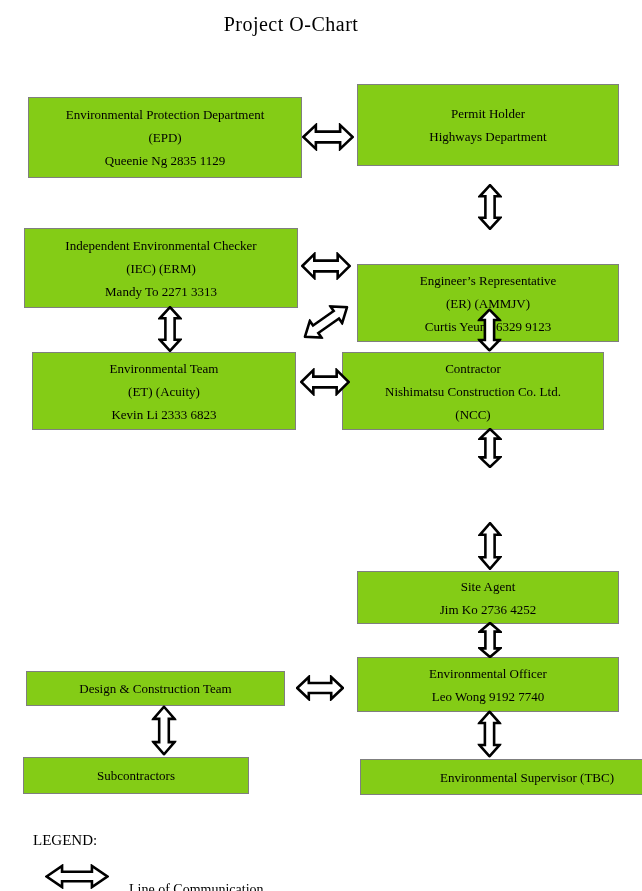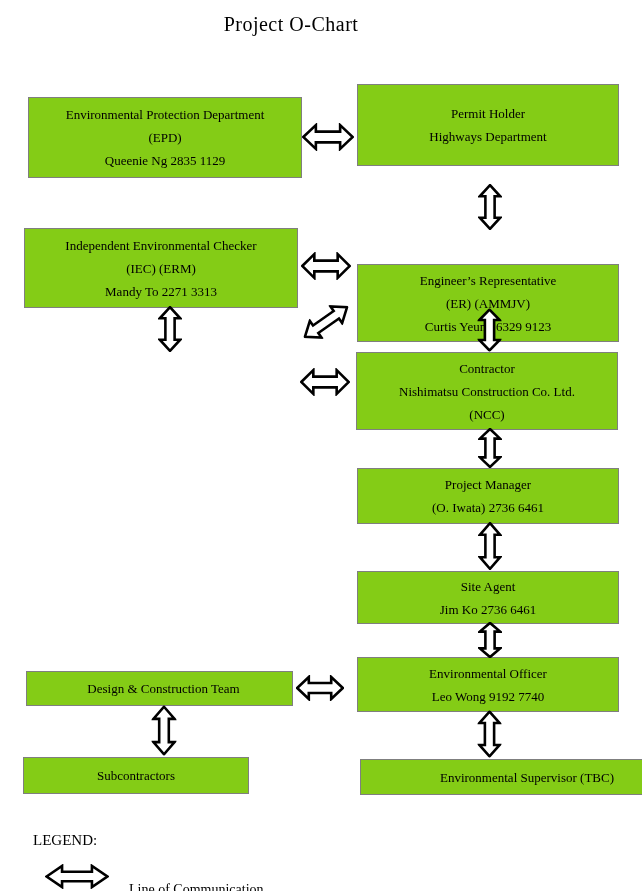--- a/index.html
+++ b/index.html
@@ -40,54 +40,55 @@
     <span class="line">(EPD)</span>
     <span class="line">Queenie Ng 2835 1129</span>
   </div>
 
   <div class="box" style="left:24px;top:228px;width:272px;height:78px;align-items:center;">
     <span class="line">Independent Environmental Checker</span>
     <span class="line">(IEC) (ERM)</span>
     <span class="line">Mandy To 2271 3313</span>
   </div>
 
+  <div class="box" style="left:32px;top:352px;width:262px;height:76px;">
+    <span class="line">Environmental Team</span>
+    <span class="line">(ET) (Acuity)</span>
+    <span class="line">Kevin Li 2333 6823</span>
+  </div>
 
-  <div class="box" style="left:26px;top:671px;width:257px;height:33px;padding-left:8px;">
+  <div class="box" style="left:26px;top:671px;width:257px;height:33px;">
     <span class="line">Design &amp; Construction Team</span>
   </div>
 
   <div class="box" style="left:23px;top:757px;width:224px;height:35px;">
     <span class="line">Subcontractors</span>
   </div>
 
   <div class="box" style="left:357px;top:84px;width:260px;height:80px;">
     <span class="line">Permit Holder</span>
     <span class="line">Highways Department</span>
   </div>
 
   <div class="box" style="left:357px;top:230px;width:260px;height:76px;margin-top:34px;">
     <span class="line">Engineer’s Representative</span>
     <span class="line">(ER) (AMMJV)</span>
     <span class="line">Curtis Yeung 6329 9123</span>
   </div>
 
-  <div class="box" style="left:356px;top:352px;width:260px;height:76px;">
+  <div class="box" style="left:342px;top:352px;width:260px;height:76px;">
     <span class="line">Contractor</span>
     <span class="line">Nishimatsu Construction Co. Ltd.</span>
     <span class="line">(NCC)</span>
   </div>
 
-  <div class="box" style="left:357px;top:468px;width:260px;height:54px;">
-    <span class="line">Project Manager</span>
-    <span class="line">(O. Iwata) 2736 6461</span>
-  </div>
 
   <div class="box" style="left:357px;top:571px;width:260px;height:51px;text-align:right;">
     <span class="line">Site Agent</span>
-    <span class="line">Jim Ko 2736 6461</span>
+    <span class="line">Jim Ko 2736 4252</span>
   </div>
 
   <div class="box" style="left:357px;top:657px;width:260px;height:53px;">
     <span class="line">Environmental Officer</span>
     <span class="line">Leo Wong 9192 7740</span>
   </div>
 
   <div class="box" style="left:360px;top:759px;width:260px;height:34px;padding-left:36px;">
     <span class="line">Environmental Supervisor (TBC)</span>
   </div>

